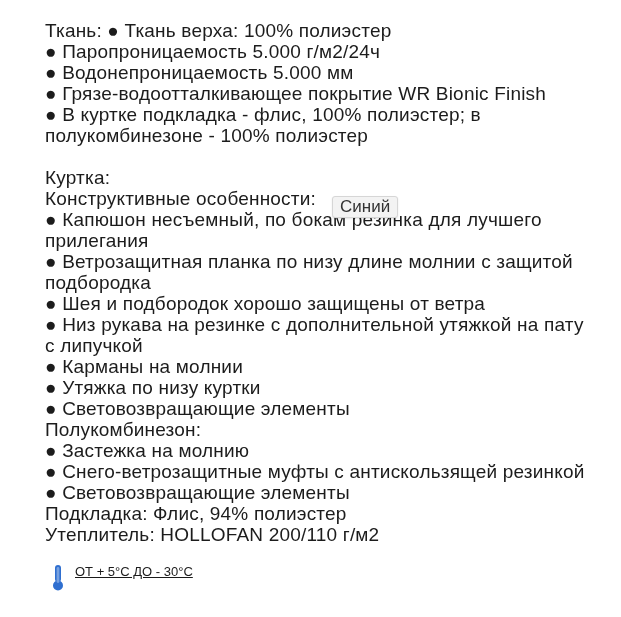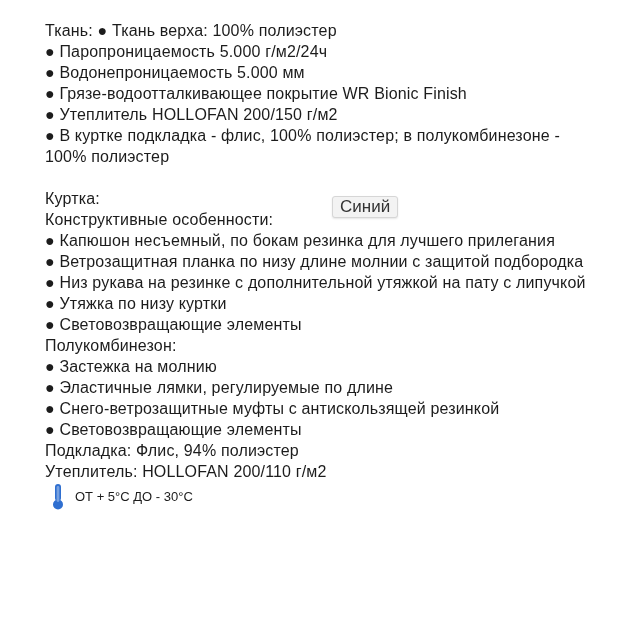--- a/index.html
+++ b/index.html
@@ -15,34 +15,35 @@
     overflow: hidden;
     position: relative;
   }
   .page {
     position: absolute;
     left: 45px;
     top: 20px;
     width: 545px;
   }
   .line {
-    font-size: 16px;
+    font-size: 19px;
     line-height: 21px;
     color: #1c1c1c;
     white-space: pre-wrap;
     letter-spacing: 0.01em;
   }
   .blank {
     height: 21px;
   }
   .thermo-row {
     display: flex;
-    align-items: center;
-    margin-top: 0;
+    align-items: flex-start;
+    margin-top: 18px;
     padding-left: 2px;
+    text-decoration: underline;
   }
   .thermo-icon {
     width: 22px;
     height: 30px;
     flex: 0 0 22px;
     position: relative;
     margin-right: 6px;
   }
   .thermo-icon svg {
     display: block;
@@ -68,33 +69,33 @@
   }
 </style>
 </head>
 <body>
 
 <div class="page">
   <div class="line">Ткань: ● Ткань верха: 100% полиэстер</div>
   <div class="line">● Паропроницаемость 5.000 г/м2/24ч</div>
   <div class="line">● Водонепроницаемость 5.000 мм</div>
   <div class="line">● Грязе-водоотталкивающее покрытие WR Bionic Finish</div>
-  <div class="line">● Утеплитель HOLLOFAN 200/150 г/м2</div>
   <div class="line">● В куртке подкладка - флис, 100% полиэстер; в полукомбинезоне - 100% полиэстер</div>
   <div class="blank"></div>
   <div class="line">Куртка:</div>
   <div class="line">Конструктивные особенности:</div>
   <div class="line">● Капюшон несъемный, по бокам резинка для лучшего прилегания</div>
   <div class="line">● Ветрозащитная планка по низу длине молнии с защитой подбородка</div>
+  <div class="line">● Шея и подбородок хорошо защищены от ветра</div>
   <div class="line">● Низ рукава на резинке с дополнительной утяжкой на пату с липучкой</div>
+  <div class="line">● Карманы на молнии</div>
   <div class="line">● Утяжка по низу куртки</div>
   <div class="line">● Световозвращающие элементы</div>
   <div class="line">Полукомбинезон:</div>
   <div class="line">● Застежка на молнию</div>
-  <div class="line">● Эластичные лямки, регулируемые по длине</div>
   <div class="line">● Снего-ветрозащитные муфты с антискользящей резинкой</div>
   <div class="line">● Световозвращающие элементы</div>
   <div class="line">Подкладка: Флис, 94% полиэстер</div>
   <div class="line">Утеплитель: HOLLOFAN 200/110 г/м2</div>
 
   <div class="thermo-row">
     <span class="thermo-icon">
       <svg width="22" height="30" viewBox="0 0 22 30" xmlns="http://www.w3.org/2000/svg">
         <rect x="8" y="2" width="6" height="17" rx="3" fill="#2f6fd0"></rect>
         <circle cx="11" cy="22.5" r="5" fill="#2f6fd0"></circle>

